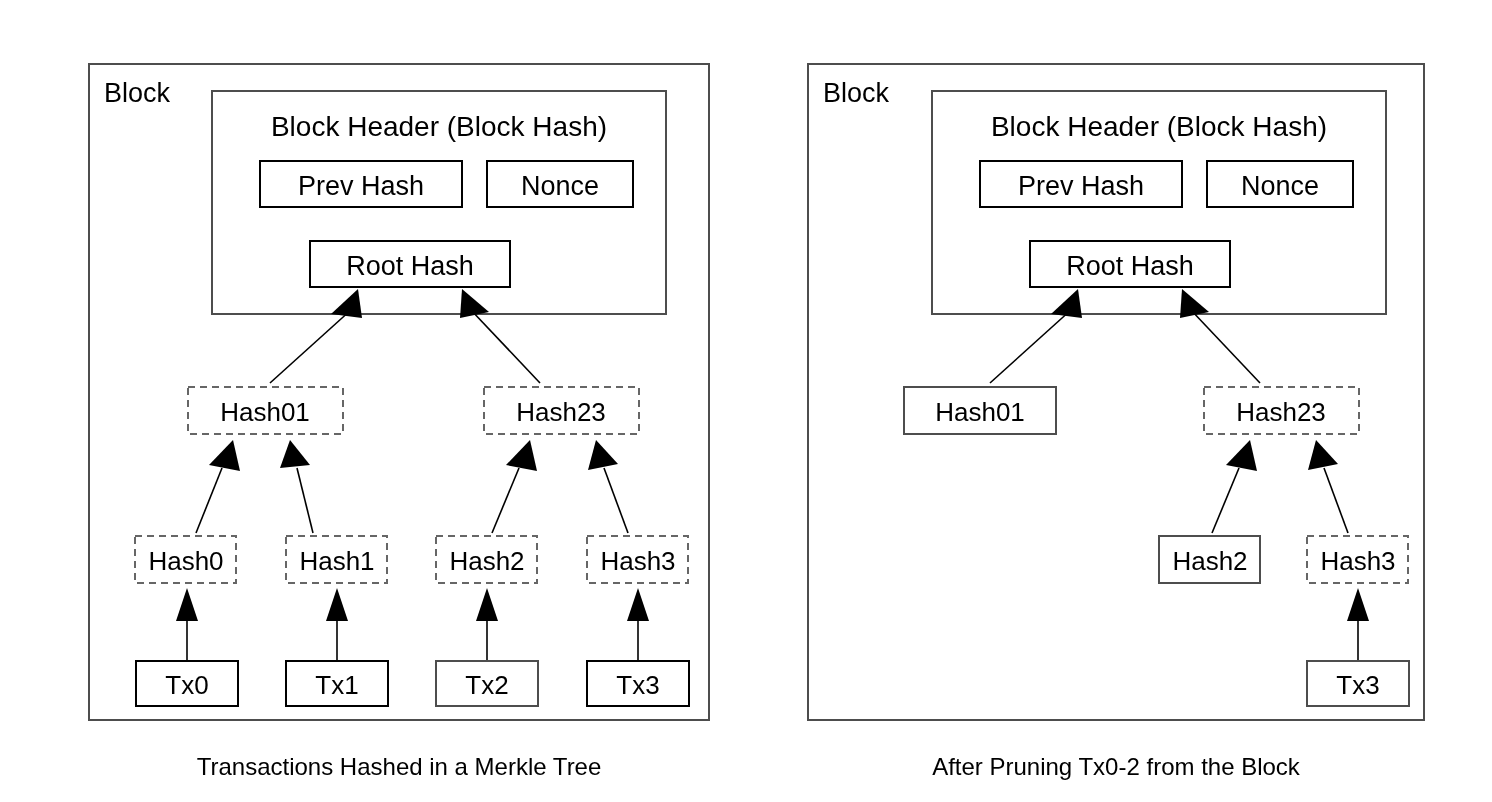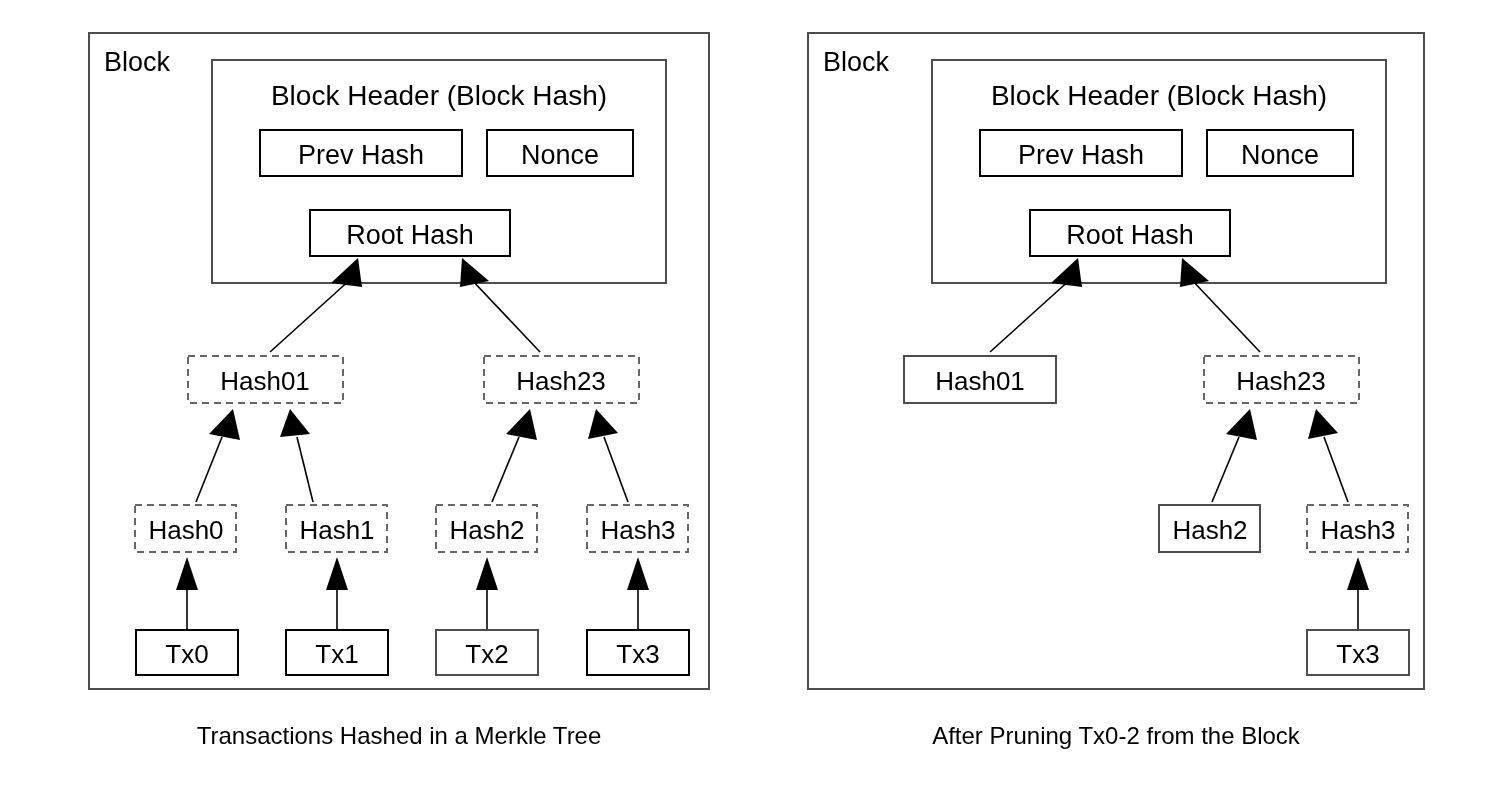--- a/index.html
+++ b/index.html
@@ -11,20 +11,21 @@
     width: 1492px;
     height: 802px;
     font-family: "Liberation Sans", sans-serif;
     color: #000000;
     overflow: hidden;
   }
   #diagram-root {
     position: relative;
     width: 1492px;
     height: 610px;
+    margin-top: 31px;
   }
   svg.diagram {
     display: block;
     width: 1492px;
     height: 802px;
   }
   .panel-frame {
     fill: none;
     stroke: #4d4d4d;
     stroke-width: 2;

